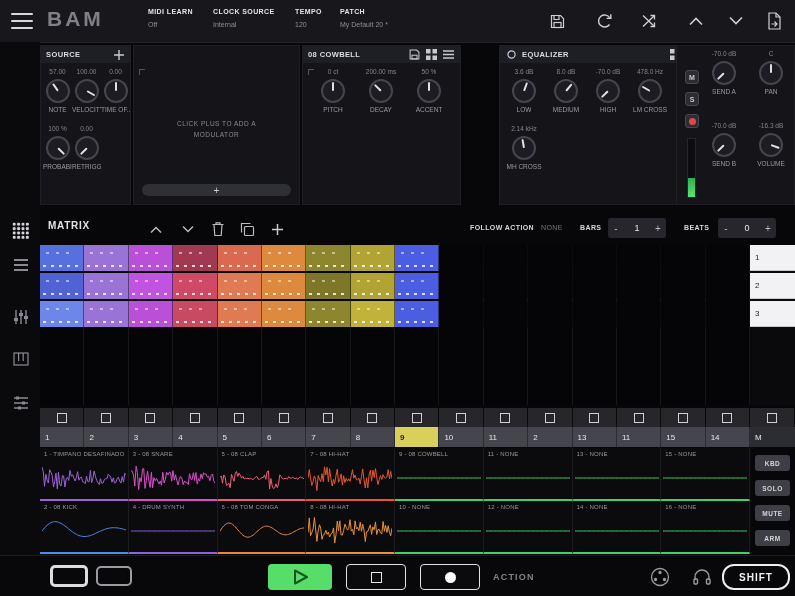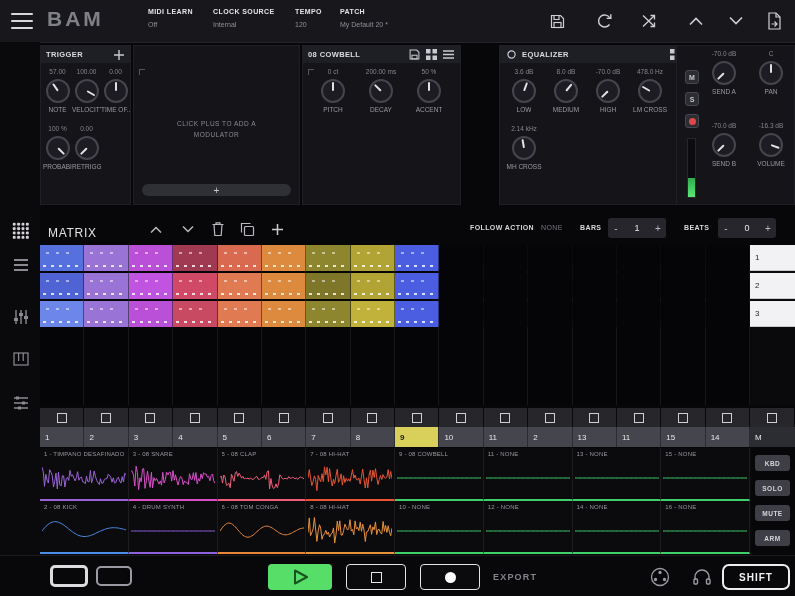--- a/index.html
+++ b/index.html
@@ -39,21 +39,21 @@
   .tk-btn{position:absolute;width:14px;height:14px;background:#2c2c33;border:1px solid #47474f;border-radius:3px;display:flex;align-items:center;justify-content:center;font-size:7px;font-weight:bold;color:#c8c8d0;cursor:pointer;box-sizing:border-box}
   .rec-dot{width:7px;height:7px;border-radius:50%;background:#e04848;display:block}
   .meter{position:absolute;width:7px;height:58px;background:#0d0d11;border:1px solid #26262c;overflow:hidden}
   .meter-fill{position:absolute;left:0;right:0;bottom:0;height:19px;background:linear-gradient(180deg,#2fae4e,#5ae676)}
   .tk-unit{position:absolute;width:42px;display:flex;flex-direction:column;align-items:center}
   
   .sidebar{position:absolute;left:0;top:42px;width:40px;height:513px;background:#0a0a0d}
   .sb-icon{position:absolute;left:12px;width:17px;height:17px;cursor:pointer;display:flex;align-items:center;justify-content:center}
   .icon-dots{width:17px;height:17px;background:radial-gradient(#d5d5db 1.6px,transparent 1.8px);background-size:4.4px 4.4px}
   
-  .mx-title{position:absolute;left:48px;top:226px;font-size:12px;font-weight:normal;letter-spacing:.7px;color:#e2e2e6}
+  .mx-title{position:absolute;left:48px;top:220px;font-size:10px;font-weight:bold;letter-spacing:.7px;color:#e2e2e6}
   .mx-icon{position:absolute;top:219px;width:20px;height:20px;display:flex;align-items:center;justify-content:center;cursor:pointer}
   .mx-label{position:absolute;top:224px;font-size:7px;font-weight:bold;letter-spacing:.4px;color:#d8d8dc}
   .mx-value{position:absolute;top:224px;font-size:7px;color:#75757d;letter-spacing:.4px}
   .stepper{position:absolute;top:218px;display:flex;align-items:center;width:58px;height:20px;background:#26262c;border-radius:3px}
   .st-btn{width:16px;text-align:center;font-size:10px;color:#b8b8c0;cursor:pointer}
   .st-val{flex:1;text-align:center;font-size:9px;color:#e8e8ec}
   
   .grid-zone{position:absolute;left:40px;top:245px;width:710px;height:160px;background:#050507;background-image:repeating-linear-gradient(90deg,transparent 0 43.4px,#16161b 43.4px 44.375px)}
   .pattern-row{display:flex;height:26px;margin-bottom:2px}
   .pattern-cell{flex:0 0 44.375px;position:relative;border-right:1px solid rgba(0,0,0,.45);box-sizing:border-box}
@@ -83,21 +83,21 @@
   .mon1{position:absolute;left:50px;top:9px;width:38px;height:22px;border:3px solid #dcdce0;border-radius:5px;cursor:pointer;box-sizing:border-box}
   .mon2{position:absolute;left:96px;top:10px;width:36px;height:20px;border:2px solid #9a9aa2;border-radius:5px;cursor:pointer;box-sizing:border-box}
   .play-btn{position:absolute;left:268px;top:8px;width:64px;height:26px;background:#57de68;border-radius:4px;cursor:pointer}
   .stop-btn,.rec-btn{position:absolute;top:8px;width:60px;height:26px;background:#0b0b0e;border:1.5px solid #e4e4e8;border-radius:4px;display:flex;align-items:center;justify-content:center;cursor:pointer;box-sizing:border-box}
   .stop-btn{left:346px}
   .rec-btn{left:420px}
   .stop-sq{width:9px;height:9px;border:1.5px solid #e8e8ec;display:block}
   .rec-ci{width:11px;height:11px;border-radius:50%;background:#fff;display:block}
   .export-lbl{position:absolute;left:493px;top:16px;font-size:9px;font-weight:bold;letter-spacing:1.2px;color:#83838b}
   .tp-icon{position:absolute;top:9px;width:24px;height:24px;display:flex;align-items:center;justify-content:center;cursor:pointer}
-  .shift-btn{position:absolute;left:722px;top:8px;width:68px;height:26px;border:2px solid #eceef0;border-radius:7px;display:flex;align-items:center;justify-content:center;font-size:10px;font-weight:bold;letter-spacing:1px;color:#f2f2f4;cursor:pointer;box-sizing:border-box}
+  .shift-btn{position:absolute;left:722px;top:8px;width:68px;height:26px;border:2px solid #eceef0;border-radius:12px;display:flex;align-items:center;justify-content:center;font-size:10px;font-weight:bold;letter-spacing:1px;color:#f2f2f4;cursor:pointer;box-sizing:border-box}
 </style>
 </head>
 <body>
 
 <div class="app">
 
   <header class="topbar">
     <div class="hamburger">
         <span></span>
         <span></span>
@@ -188,21 +188,21 @@
           <path d="M1 3h14M1 8h14M1 13h14"></path>
           <rect x="3" y="1.5" width="3" height="3" fill="#8a8a92" stroke="none"></rect>
           <rect x="9" y="6.5" width="3" height="3" fill="#8a8a92" stroke="none"></rect>
           <rect x="5" y="11.5" width="3" height="3" fill="#8a8a92" stroke="none"></rect>
         </svg>
     </div>
   </aside>
 
   <section class="panel p-trigger" style="left:40px;width:91px">
     <div class="panel-hd">
-      <span class="hd-title">TRIGGER</span>
+      <span class="hd-title">SOURCE</span>
       <span class="spacer"></span>
       <span class="hd-icon">
           <svg width="10" height="10" viewBox="0 0 10 10" stroke="#c9c9d0" stroke-width="1.4">
             <path d="M5 0v10M0 5h10"></path>
           </svg>
         </span>
     </div>
     <div class="knob-row">
         <div class="knob-unit">
           <div class="kval">57.00</div>
@@ -705,21 +705,21 @@
       <svg width="64" height="26" viewBox="0 0 64 26" fill="none" stroke="#17521f" stroke-width="2" stroke-linejoin="round">
           <path d="M27 6.5v13l12-6.5z"></path>
         </svg>
     </div>
     <div class="stop-btn">
         <span class="stop-sq"></span>
       </div>
     <div class="rec-btn">
         <span class="rec-ci"></span>
       </div>
-    <div class="export-lbl">EXPORT</div>
+    <div class="export-lbl">ACTION</div>
     <div class="tp-icon" style="left:648px">
       <svg width="22" height="22" viewBox="0 0 22 22" fill="none" stroke="#9a9aa2" stroke-width="1.3">
           <circle cx="11" cy="11" r="8.5"></circle>
           <circle cx="6.5" cy="13.5" r="1" fill="#9a9aa2"></circle>
           <circle cx="11" cy="6.5" r="1" fill="#9a9aa2"></circle>
           <circle cx="15.5" cy="13.5" r="1" fill="#9a9aa2"></circle>
         </svg>
     </div>
     <div class="tp-icon" style="left:690px">
       <svg width="22" height="22" viewBox="0 0 22 22" fill="none" stroke="#9a9aa2" stroke-width="1.4">

